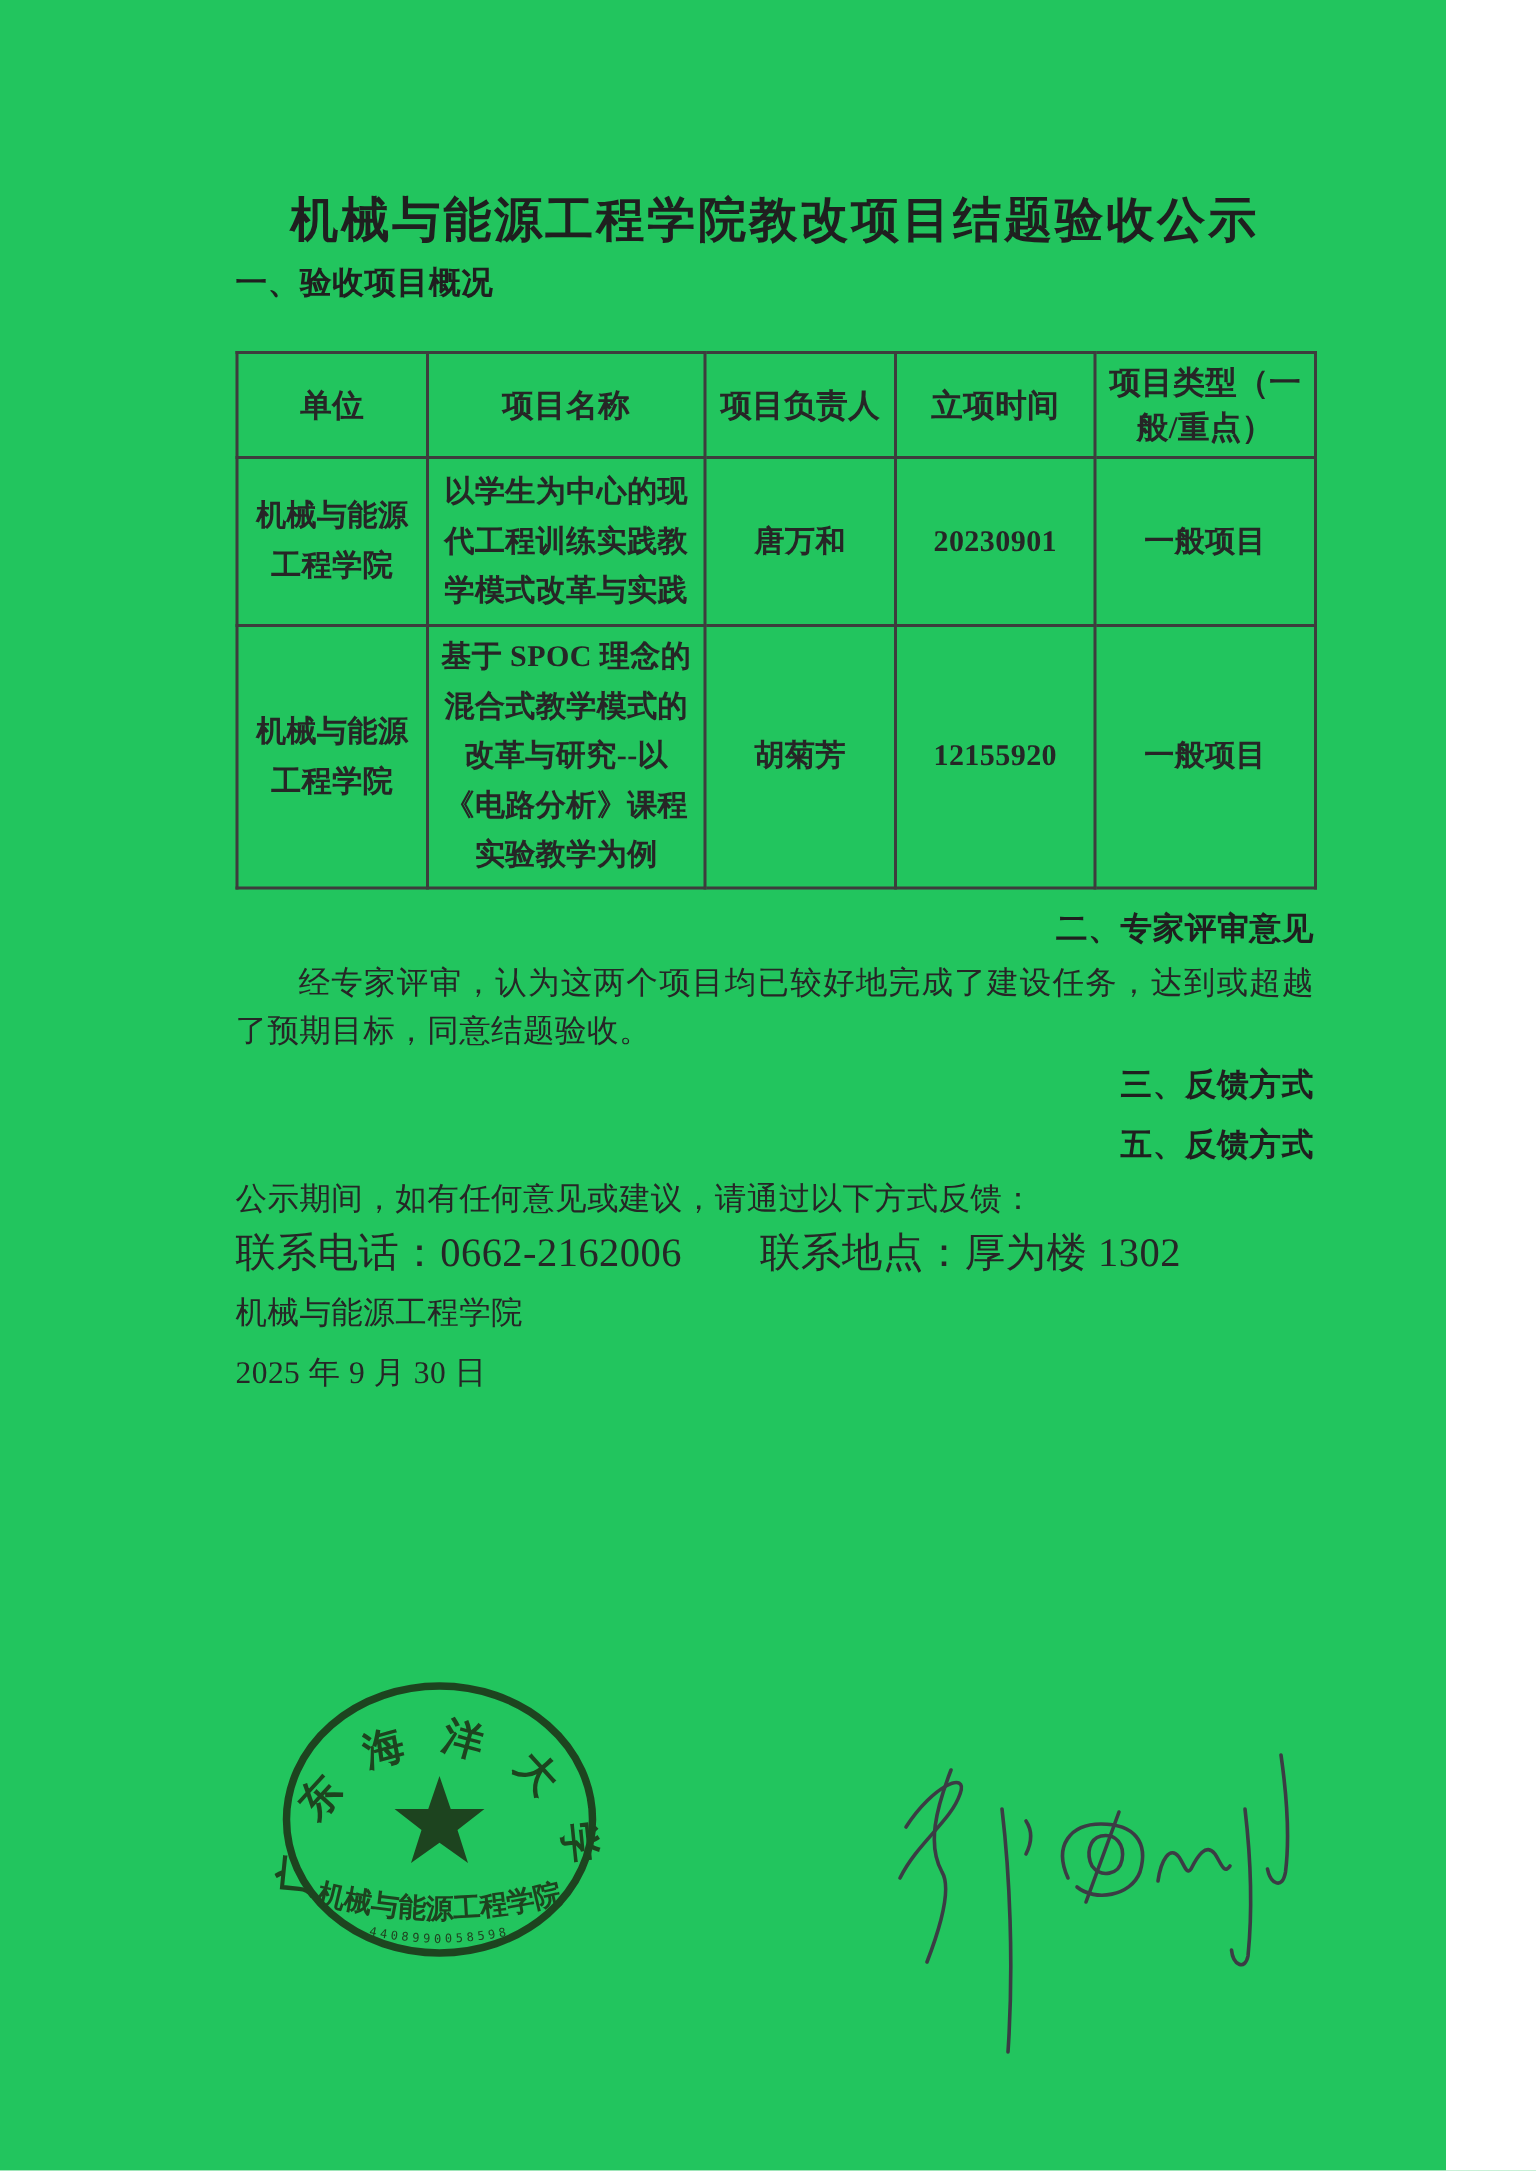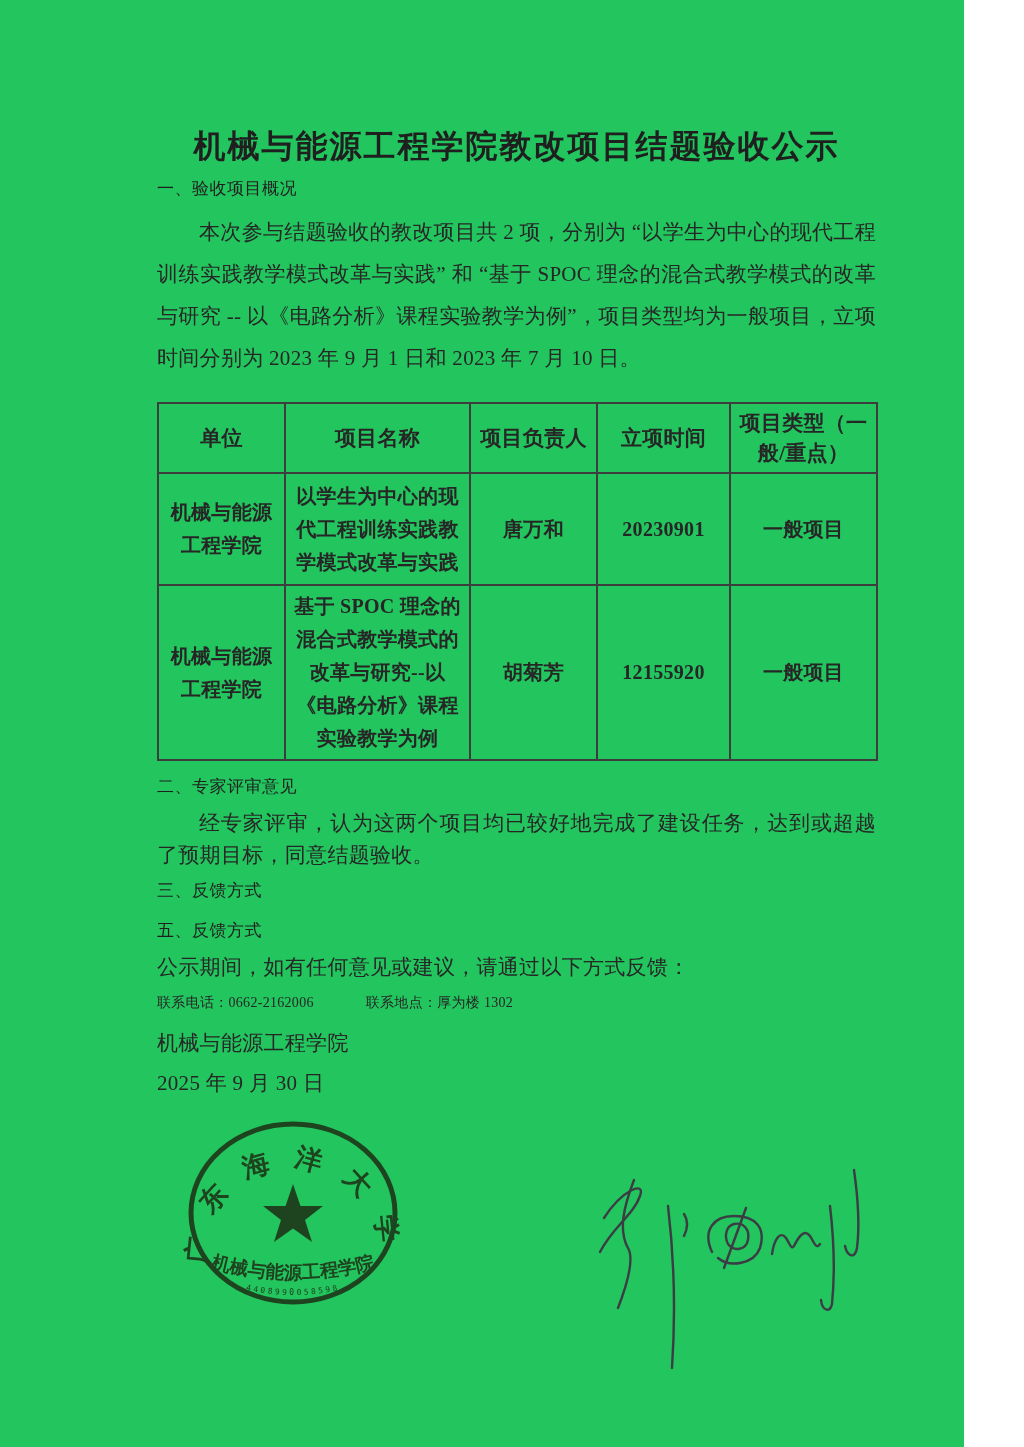--- a/index.html
+++ b/index.html
@@ -23,39 +23,39 @@
   }
   p{margin:0;}
   .body-text{
     font-size:21px;line-height:45px;
     text-align:justify;letter-spacing:0.3px;
   }
   .lh42{line-height:42px;}
   .lh40{line-height:32px;}
   .indent{text-indent:2em;}
   .sec-heading{
-    font-size:17px;font-weight:400;color:#1f1f1f;
+    font-size:21px;font-weight:700;color:#1f1f1f;
     line-height:45px;letter-spacing:0.5px;
   }
-  .sec-heading.lh40{line-height:40px;}
+  .sec-heading.lh40{line-height:40px;text-align:right;}
   .intro{margin-top:24px;}
   table.projects{
     border-collapse:collapse;table-layout:fixed;
     width:719px;margin-top:23px;font-weight:bold;
   }
   table.projects td{
     border:2px solid #3d3d3d;
     text-align:center;vertical-align:middle;
     font-size:20px;line-height:33px;
     padding:4px 8px;letter-spacing:0.3px;
   }
   tr.hdr td{height:58px;font-size:21px;line-height:30px;}
   tr.r1 td{height:102px;}
   tr.r2 td{height:142px;}
-  .contact-line{font-size:14px;line-height:40px;letter-spacing:0.3px;font-family:Liberation Serif, serif;}
+  .contact-line{font-size:27px;line-height:40px;letter-spacing:0.3px;font-family:Liberation Serif, serif;}
   .loc-group{margin-left:52px;}
   .org-line,.date-line{font-size:21px;line-height:40px;letter-spacing:0.3px;}
   .seal{
     position:absolute;left:183px;top:1116px;
     width:220px;height:196px;
     mix-blend-mode:multiply;opacity:0.88;
     pointer-events:none;
   }
   .signature{
     position:absolute;left:588px;top:1156px;
@@ -65,21 +65,20 @@
 </head>
 <body>
 
 <div class="page">
   <div class="content">
 
     <div class="doc-title">机械与能源工程学院教改项目结题验收公示</div>
 
 
     <p class="sec-heading">一、验收项目概况</p>
-    <p class="body-text lh42 indent">本次参与结题验收的教改项目共 2 项，分别为 “以学生为中心的现代工程训练实践教学模式改革与实践” 和 “基于 SPOC 理念的混合式教学模式的改革与研究 -- 以《电路分析》课程实验教学为例”，项目类型均为一般项目，立项时间分别为 2023 年 9 月 1 日和 2023 年 7 月 10 日。</p>
 
     <table class="projects">
       <colgroup>
         <col style="width:127px">
           <col style="width:185px">
           <col style="width:127px">
           <col style="width:133px">
           <col style="width:147px">
       </colgroup>
       <tbody>

